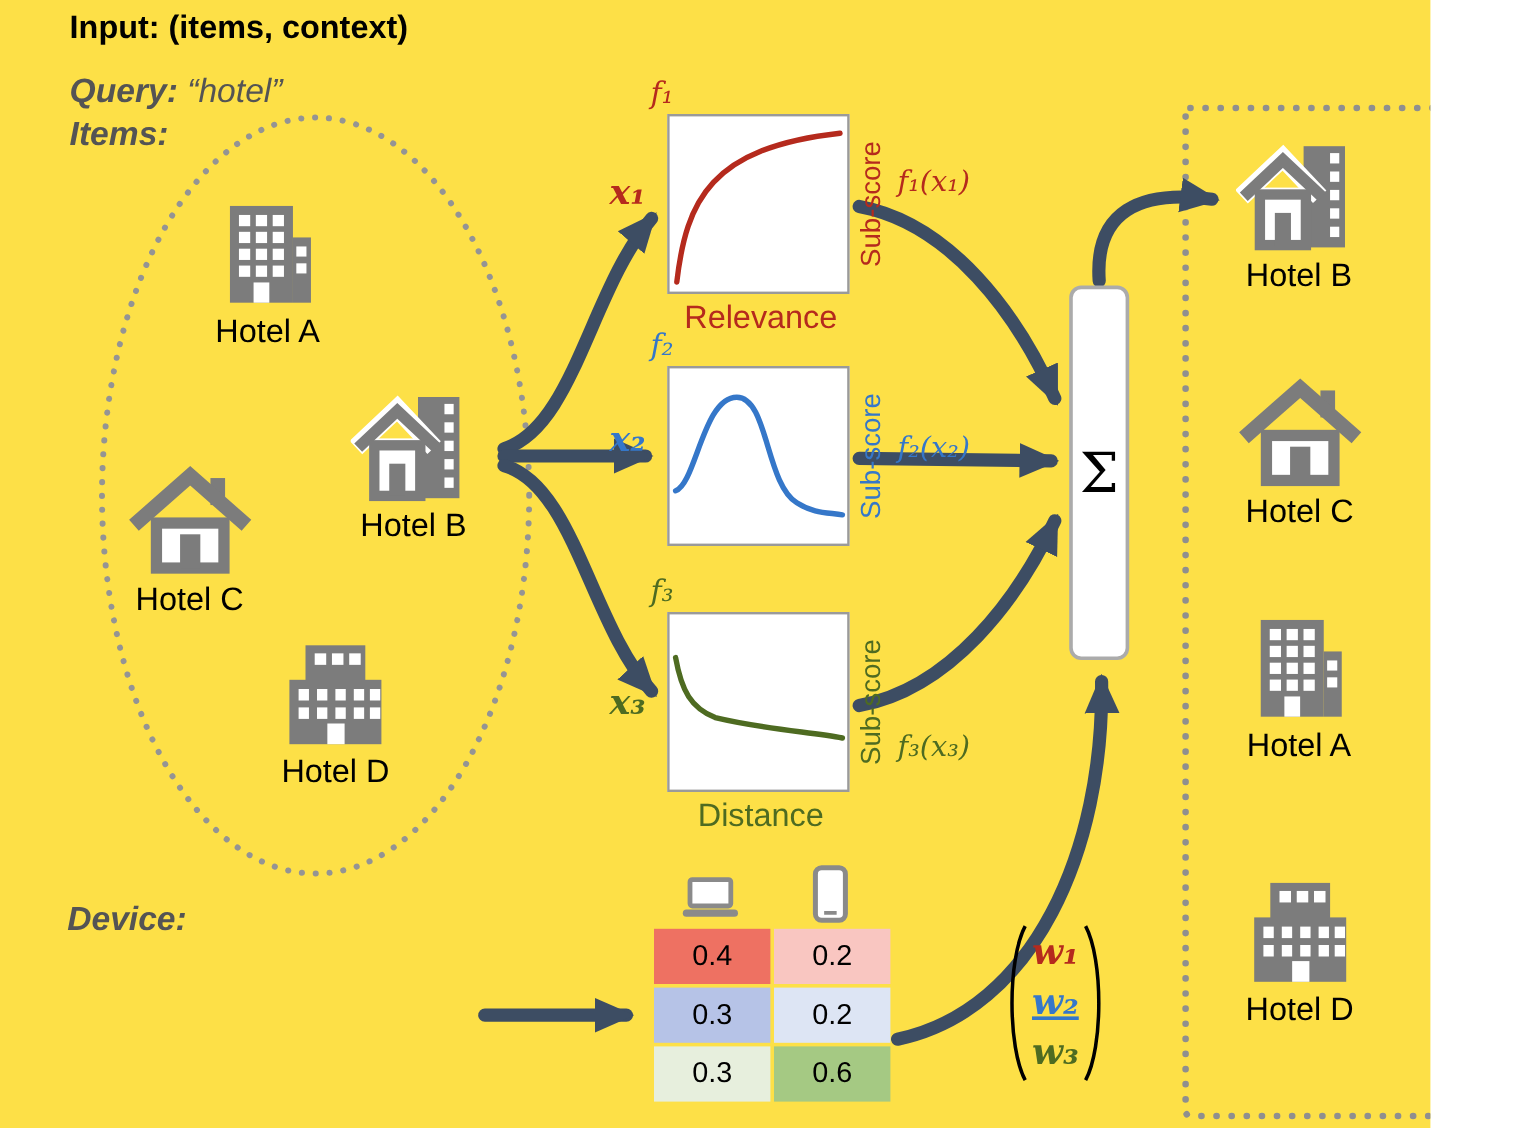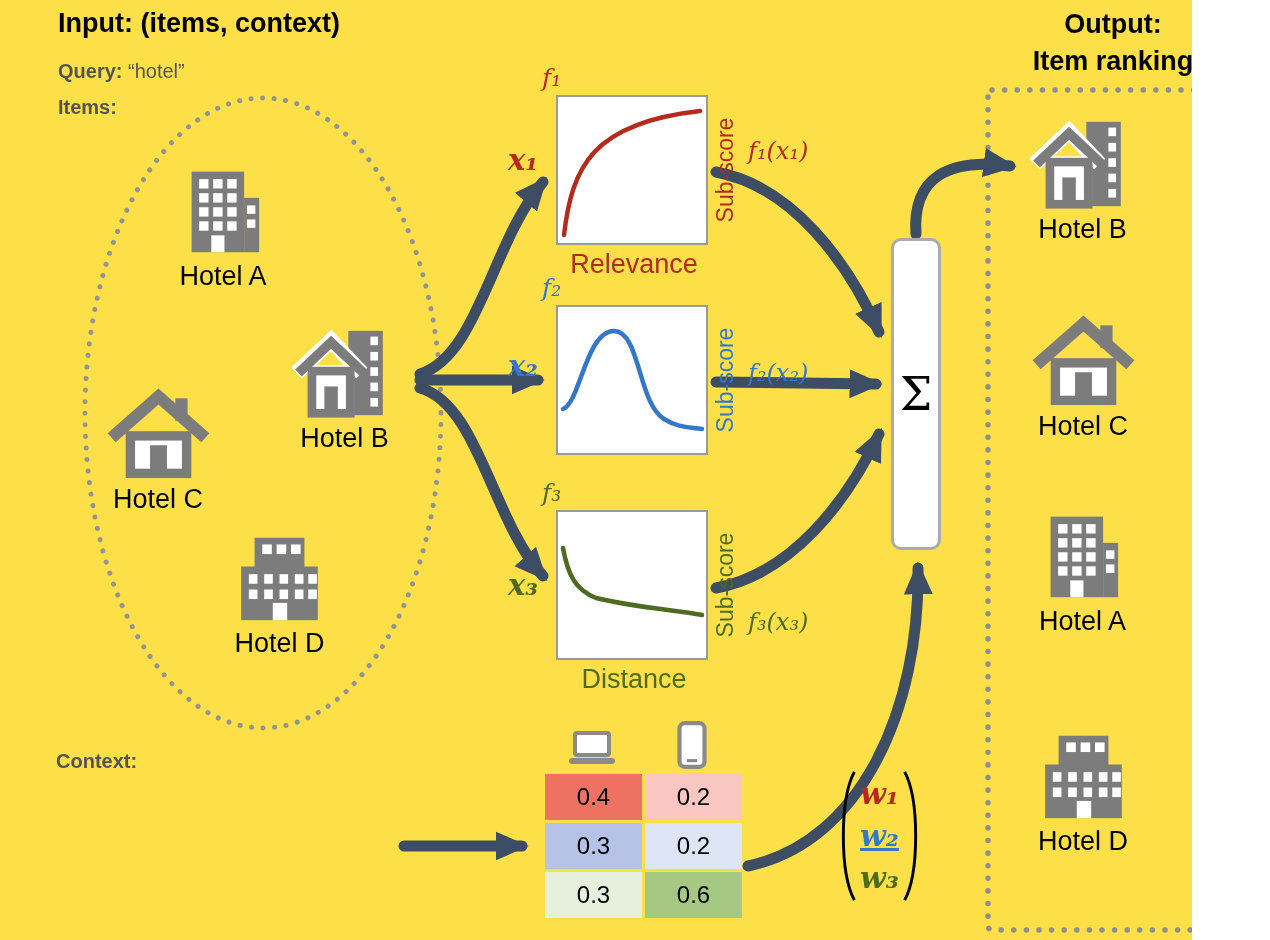--- a/index.html
+++ b/index.html
@@ -5,21 +5,21 @@
   * { margin:0; padding:0; box-sizing:border-box; }
   html,body { background:#fff; }
   #canvas {
     position:relative; width:1192px; height:940px; background:#fde047;
     font-family:"Liberation Sans","DejaVu Sans",sans-serif; color:#000; overflow:hidden;
   }
   .overlay { position:absolute; left:0; top:0; z-index:1; }
   .node { position:absolute; z-index:2; }
   .title { font-weight:bold; font-size:27px; white-space:nowrap; }
   .center { text-align:center; }
-  .meta { font-weight:bold; color:#545454; font-size:20px; white-space:nowrap; }
+  .meta { font-style:italic; font-weight:bold; color:#545454; font-size:28px; white-space:nowrap; }
   .meta .val { font-weight:normal; }
   .hotel { display:flex; flex-direction:column; align-items:center; }
   .hotel svg { display:block; width:105px; height:92px; }
   .hlabel { font-size:27px; margin-top:4px; white-space:nowrap; }
 
   .chart { width:152px; height:150px; border:2.5px solid #9a9a9a; background:#fff; }
   .chart svg.curve { width:100%; height:100%; display:block; }
   .fsym { position:absolute; left:-16px; top:-34px; font-family:"DejaVu Serif",serif; font-style:italic; font-size:25px; }
   .xin  { position:absolute; left:-50px; font-family:"DejaVu Serif",serif; font-style:italic; font-weight:bold; font-size:29px; }
   .fout { position:absolute; left:190px; font-family:"DejaVu Serif",serif; font-style:italic; font-size:24px; white-space:nowrap; }
@@ -126,24 +126,20 @@
       <path d="M 716 172 C 792 186 848 262 879 332"></path>
       <path d="M 716 382 L 876 384"></path>
       <path d="M 716 588 C 792 574 848 500 879 434"></path>
       <path d="M 916 234 C 912 176 950 158 1010 166"></path>
       <path d="M 404 846 L 522 846"></path>
       <path d="M 748 866 C 862 842 920 708 918 568"></path>
     </g>
   </svg>
 
   <div class="node title" style="left:58px; top:8px;">Input: (items, context)</div>
-  <div class="node title center" style="left:985px; top:6px; width:256px; line-height:37px;">
-    <div>Output:</div>
-    <div>Item ranking</div>
-  </div>
 
   <div class="node meta" style="left:58px; top:60px;">
     <span>Query:</span>
     <span class="val">“hotel”</span>
   </div>
   <div class="node meta" style="left:58px; top:96px;">Items:</div>
 
   <div class="node hotel" style="left:158px; top:165px; width:130px;">
     <svg>
         <use href="#icon-hotel-a"></use>
@@ -198,21 +194,21 @@
     </svg>
     <div class="subscore" style="color: rgb(78, 107, 33);">Sub-score</div>
     <div class="fout" style="top: 96px; color: rgb(78, 107, 33);">f₃(x₃)</div>
     <div class="cname" style="color: rgb(78, 107, 33);">Distance</div>
   </div>
 
   <div class="sigma-box">
     <span>Σ</span>
   </div>
 
-  <div class="node meta" style="left:56px; top:750px;">Context:</div>
+  <div class="node meta" style="left:56px; top:750px;">Device:</div>
 
   <svg class="node" style="left:566px; top:730px;" width="52" height="38" viewBox="0 0 52 38">
     <rect x="9" y="3" width="34" height="22" rx="2" fill="#fff" stroke="#8a8a8a" stroke-width="4"></rect>
     <rect x="3" y="28" width="46" height="6" rx="3" fill="#8a8a8a"></rect>
   </svg>
   <svg class="node" style="left:676px; top:720px;" width="32" height="50" viewBox="0 0 30 48">
     <rect x="3" y="3" width="24" height="42" rx="5" fill="#fff" stroke="#8a8a8a" stroke-width="4"></rect>
     <line x1="10" y1="39" x2="20" y2="39" stroke="#8a8a8a" stroke-width="3"></line>
   </svg>
 

